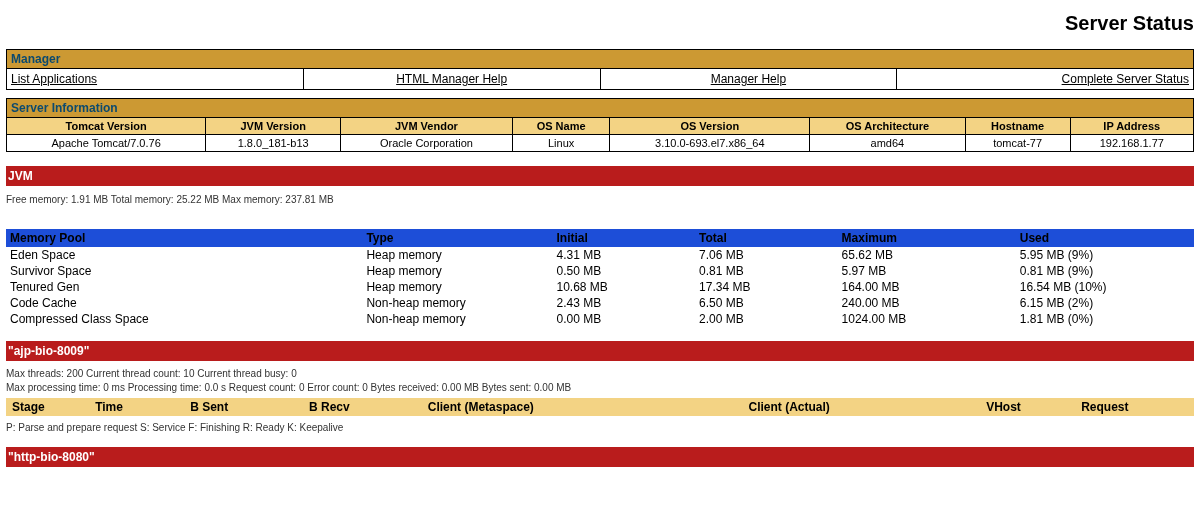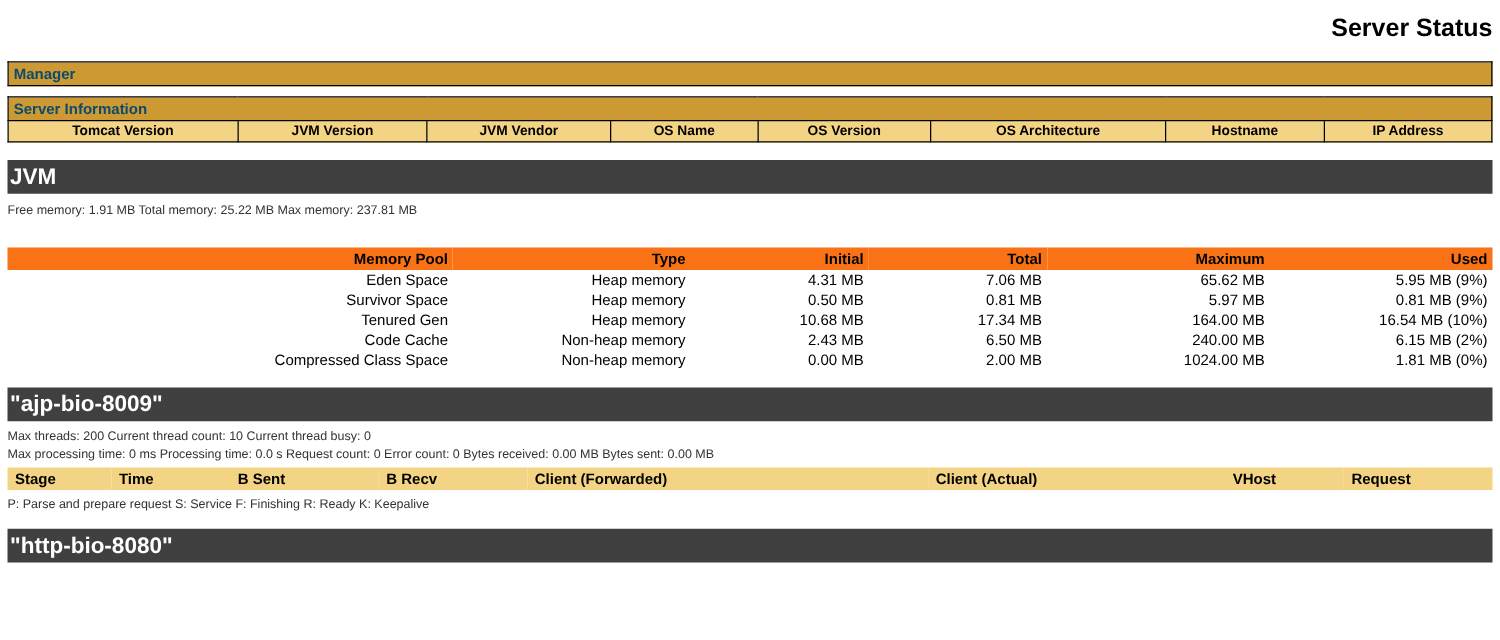--- a/index.html
+++ b/index.html
@@ -8,62 +8,78 @@
   table{border-collapse:collapse;width:100%}
   .box{border:1px solid #000}
   .box td,.box th{border:1px solid #000}
   .sec-title{background:#cc9933;color:#0c4a6e;font-weight:bold;font-size:12px;padding:2px 4px}
   .mgr-links td{padding:3px 4px;font-size:12px}
   .mgr-links a{color:#000;text-decoration:underline}
   .mgr-links .c{text-align:center}
   .mgr-links .r{text-align:right}
   .si-head th{background:#f3d384;font-weight:bold;text-align:center;font-size:11px;padding:2px 4px}
   .si-row td{text-align:center;font-size:11px;padding:2px 4px;background:#fff}
-  .bluebar{background:#404040;color:#fff;font-family:"Trebuchet MS",Verdana,Arial,sans-serif;font-weight:bold;font-size:18px;padding:3px 2px;margin-top:14px}
+  .bluebar{background:#b91c1c;color:#fff;font-family:"Trebuchet MS",Verdana,Arial,sans-serif;font-weight:bold;font-size:12px;padding:3px 2px;margin-top:14px}
   .freemem{font-size:10px;color:#333;margin:8px 0 24px 0}
-  .mem-head th{background:#f97316;font-weight:bold;text-align:right;font-size:12px;padding:2px 4px}
-  .mem-row td{text-align:right;font-size:12px;padding:1px 4px}
+  .mem-head th{background:#1d4ed8;font-weight:bold;text-align:left;font-size:12px;padding:2px 4px}
+  .mem-row td{text-align:left;font-size:12px;padding:1px 4px}
   .memtable{width:100%;border-collapse:collapse}
   .memtable td,.memtable th{border:0}
   .conn-stats{font-size:10px;color:#333;margin:6px 0 4px 0;line-height:1.35}
   .legend{font-size:10px;color:#333;margin:6px 0 8px 0}
   .conn-head th{background:#f3d384;font-weight:bold;text-align:left;font-size:12px;padding:2px 6px}
   .conntable{width:100%;border-collapse:collapse}
   .conntable th{border:0}
   .gap{height:8px}
 </style>
 </head>
 <body>
 
 <h1 class="title">Server Status</h1>
 
 <table class="box">
   <tbody>
       <tr>
         <td class="sec-title" colspan="4">Manager</td>
       </tr>
+  <tr class="mgr-links">
+    <td style="width:25%"><a href="#">List Applications</a></td>
+    <td class="c" style="width:25%"><a href="#">HTML Manager Help</a></td>
+    <td class="c" style="width:25%"><a href="#">Manager Help</a></td>
+    <td class="r" style="width:25%"><a href="#">Complete Server Status</a></td>
+  </tr>
 </tbody>
   </table>
 
 <div class="gap"></div>
 
 <table class="box">
   <tbody>
       <tr>
         <td class="sec-title" colspan="8">Server Information</td>
       </tr>
   <tr class="si-head">
     <th>Tomcat Version</th>
     <th>JVM Version</th>
     <th>JVM Vendor</th>
     <th>OS Name</th>
     <th>OS Version</th>
     <th>OS Architecture</th>
     <th>Hostname</th>
     <th>IP Address</th>
+  </tr>
+  <tr class="si-row">
+    <td>Apache Tomcat/7.0.76</td>
+    <td>1.8.0_181-b13</td>
+    <td>Oracle Corporation</td>
+    <td>Linux</td>
+    <td>3.10.0-693.el7.x86_64</td>
+    <td>amd64</td>
+    <td>tomcat-77</td>
+    <td>192.168.1.77</td>
   </tr>
 </tbody>
   </table>
 
 <div class="bluebar">JVM</div>
 <div class="freemem">Free memory: 1.91 MB Total memory: 25.22 MB Max memory: 237.81 MB</div>
 
 <table class="memtable">
   <colgroup>
     <col style="width:30%">
@@ -143,21 +159,21 @@
       <col style="width:20%">
       <col style="width:8%">
       <col style="width:10%">
   </colgroup>
   <tbody>
       <tr class="conn-head">
     <th>Stage</th>
     <th>Time</th>
     <th>B Sent</th>
     <th>B Recv</th>
-    <th>Client (Forwarded)</th>
+    <th>Client (Metaspace)</th>
     <th>Client (Actual)</th>
     <th>VHost</th>
     <th>Request</th>
   </tr>
 </tbody>
   </table>
 
 <div class="legend">P: Parse and prepare request S: Service F: Finishing R: Ready K: Keepalive</div>
 
 <div class="bluebar">"http-bio-8080"</div>

